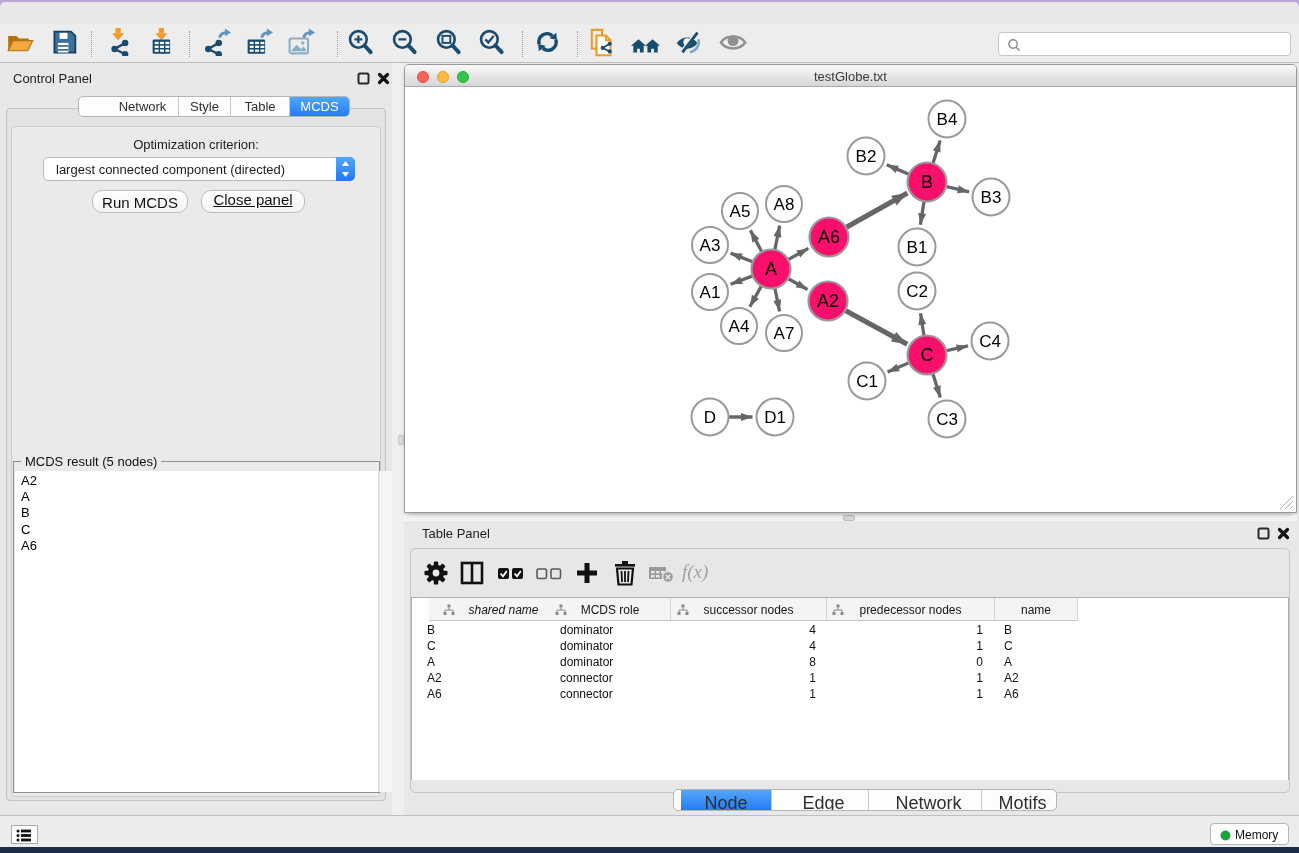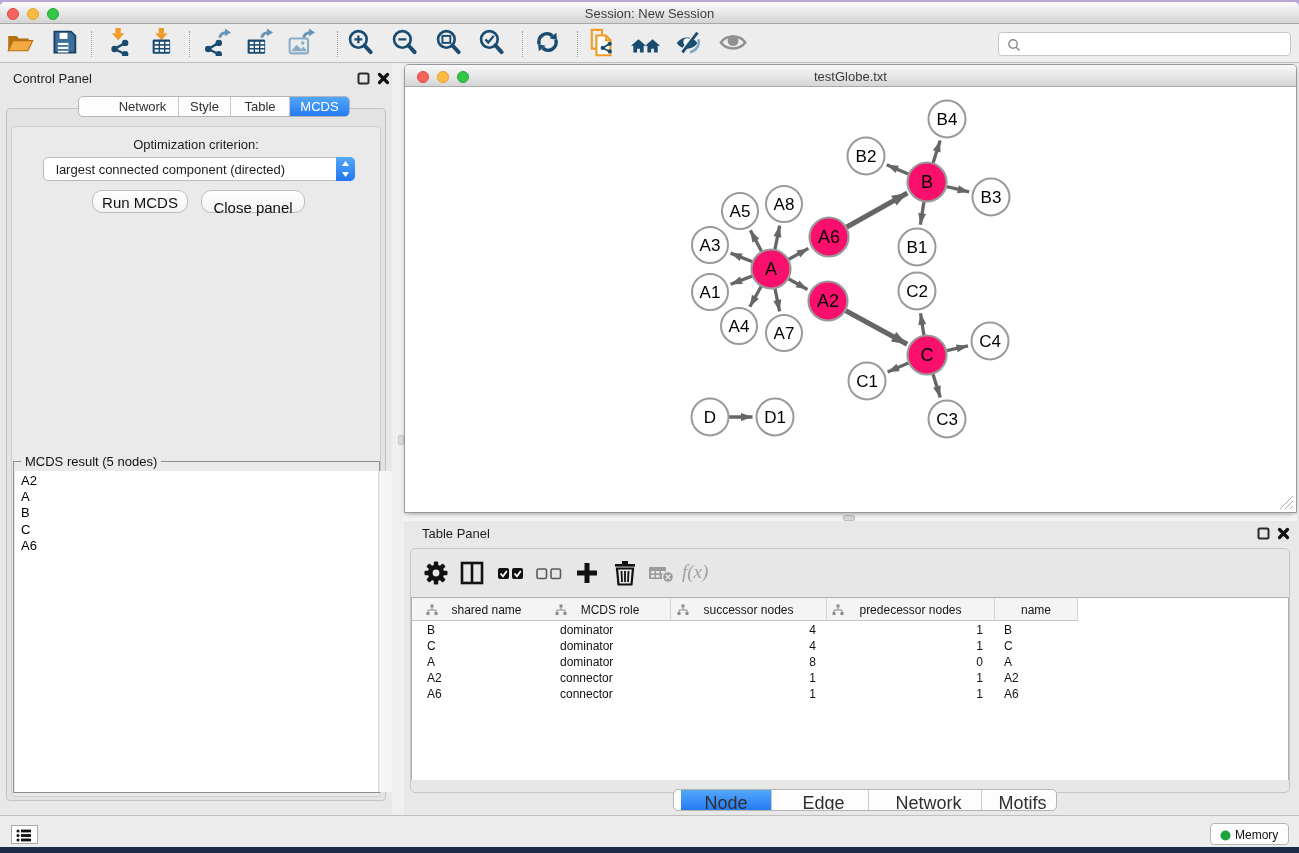--- a/index.html
+++ b/index.html
@@ -26,21 +26,21 @@
 #cp-inner { left:11px; top:63px; width:370px; height:671px; background:#eaeaea; border:1px solid #cccccc; border-radius:4px; }
 #tabbar { left:78px; top:33px; height:21px; display:flex; border:1px solid #b5b5b5; border-radius:5px; overflow:hidden; background:#fdfdfd;padding-left:28px; }
 .tab { font-size:13px; color:#2f2f2f; padding:2px 0 0 0; text-align:center; height:21px; border-right:1px solid #c9c9c9; }
 .tabsel { background:linear-gradient(#53a7f8,#2176f5); color:#fff; border-right:none; }
 .btn { background:linear-gradient(#ffffff,#f3f3f3); border:1px solid #bdbdbd; border-radius:10px; font-size:15px; color:#111; text-align:center; }
 #optlabel { left:0; top:74px; width:392px; text-align:center; font-size:13px; color:#1c1c1c; }
 #dropdown { left:43px; top:94px; width:312px; height:24px; background:#fff; border:1px solid #b9b9b9; border-radius:5px; }
 #dropdown span { position:absolute; left:12px; top:4px; font-size:13px; color:#1c1c1c; }
 #stepper { position:absolute; right:-1px; top:-1px; width:19px; height:24px; border-radius:0 5px 5px 0; background:linear-gradient(#54a8f8,#2277f5); }
 #runbtn { left:92px; top:127px; width:96px; height:23px; padding-top:3px; }
-#closebtn { left:201px; top:127px; width:104px; height:23px; padding-top:8px; }
+#closebtn { left:201px; top:127px; width:104px; height:23px; padding-top:0;text-decoration:underline; }
 #fieldset { left:13px; top:398px; width:367px; height:332px; border:1px solid #8e8e8e; }
 #legend { left:8px; top:-8px; background:#eaeaea; padding:0 4px; font-size:13px; color:#111; }
 #mlist { left:1px; top:9px; width:364px; height:321px; background:#fff; border-right:1px solid #dcdcdc; font-size:13px; color:#000; padding:2px 0 0 6px; line-height:16.2px; }
 #mscroll { left:365px; top:9px; width:13px; height:321px; background:#f5f5f5; border-left:1px solid #e8e8e8; }
 
 #netwin { left:404px; top:1px; width:893px; height:449px; background:#fff; border:1px solid #999; border-radius:5px 5px 0 0; box-shadow:0 3px 6px -3px rgba(0,0,0,.35);text-decoration:underline; }
 #nettitle { left:0; top:0; width:891px; height:22px; border-radius:4px 4px 0 0; background:linear-gradient(#f9f9f9,#d6d6d6); border-bottom:1px solid #ababab; }
 #nettext { width:100%; top:4px; text-align:center; font-size:13px; color:#3a3a3a; }
 
 #tp-title { left:422px; top:463px; font-size:13px; color:#1d1d1d; }
@@ -53,26 +53,20 @@
 
 #statusbar { left:0; top:813px; width:1299px; height:32px; background:#ececec; border-top:1px solid #bfbfbf; }
 #listbtn { left:11px; top:9px; width:27px; height:19px; background:#fdfdfd; border:1px solid #ababab; }
 #membtn { left:1210px; top:7px; width:79px; height:22px; background:#fdfdfd; border:1px solid #b6b6b6; border-radius:4px; font-size:12px; color:#111; }
 </style>
 </head>
 <body>
 <div id="navy" class="abs"></div>
 <div id="win" class="abs">
 
-  <div id="titlebar" class="abs">
-    <div class="abs tl" style="left:7px; background:#f6645c; border:0.5px solid #dd4b43;"></div>
-    <div class="abs tl" style="left:27px; background:#fcbb40; border:0.5px solid #e0a133;"></div>
-    <div class="abs tl" style="left:47px; background:#34c648; border:0.5px solid #28a938;"></div>
-    <div id="titletext" class="abs">Session: New Session</div>
-  </div>
 
   <div id="toolbar" class="abs">
     <div id="tbicons">
         <svg class="abs ticon" style="left:3px;" width="34" height="28" viewBox="0 0 34 32">
 <path d="M3.5 26 v-17 h9.5 l3 3 h11 v3" fill="#b47114"></path>
 <path d="M3.5 26 l5.5 -11.5 h22.5 l-5.5 11.5 z" fill="#f2a93f" stroke="#b47114" stroke-width="1.3"></path>
 </svg>
 <svg class="abs ticon" style="left:47px;" width="34" height="28" viewBox="0 0 34 32">
 <path d="M6 4 h19 l5 5 v19 h-24 z" fill="#3c6f9c" stroke="#173f5c" stroke-width="2"></path>
 <rect x="12" y="5.5" width="9" height="7" fill="#fff"></rect>
@@ -382,21 +376,21 @@
           <rect x="15" y="13" width="3.6" height="2.4" fill="#e7e7e7"></rect>
 <rect x="5" y="17" width="3.6" height="2.4" fill="#e7e7e7"></rect>
           <rect x="10" y="17" width="3.6" height="2.4" fill="#e7e7e7"></rect>
 <circle cx="22" cy="19" r="5.5" fill="#9a9a9a" stroke="#e7e7e7" stroke-width="1.4"></circle>
           <path d="M19.8 16.8 l4.4 4.4 m0 -4.4 l-4.4 4.4" stroke="#e7e7e7" stroke-width="1.6"></path>
         </svg>
         <div class="abs" style="left:272px; top:13px; font-family:'Liberation Serif',serif; font-style:italic; font-size:19px; color:#a0a0a0;">f(x)</div>
       </div>
     <div id="tp-table" class="abs">
       <div id="thead">
-          <div class="abs th" style="left:0px; width:150px;"><svg width="12" height="12" viewBox="0 0 12 12" style="position:absolute; left:14px; top:6px;">
+          <div class="abs th" style="left:17px; width:150px;font-style:italic;"><svg width="12" height="12" viewBox="0 0 12 12" style="position:absolute; left:14px; top:6px;">
               <rect x="4.5" y="0.5" width="3" height="3" fill="#8a8a8a"></rect>
               <rect x="0.5" y="8" width="3" height="3" fill="#8a8a8a"></rect>
               <rect x="8.5" y="8" width="3" height="3" fill="#8a8a8a"></rect>
               <path d="M6 3.5 v2.5 M2 8 v-2 h8 v2" stroke="#8a8a8a" fill="none"></path>
             </svg>shared name</div>
           <div class="abs th" style="left:138px; width:121px;"><svg width="12" height="12" viewBox="0 0 12 12" style="position:absolute; left:5px; top:6px;">
               <rect x="4.5" y="0.5" width="3" height="3" fill="#8a8a8a"></rect>
               <rect x="0.5" y="8" width="3" height="3" fill="#8a8a8a"></rect>
               <rect x="8.5" y="8" width="3" height="3" fill="#8a8a8a"></rect>
               <path d="M6 3.5 v2.5 M2 8 v-2 h8 v2" stroke="#8a8a8a" fill="none"></path>

